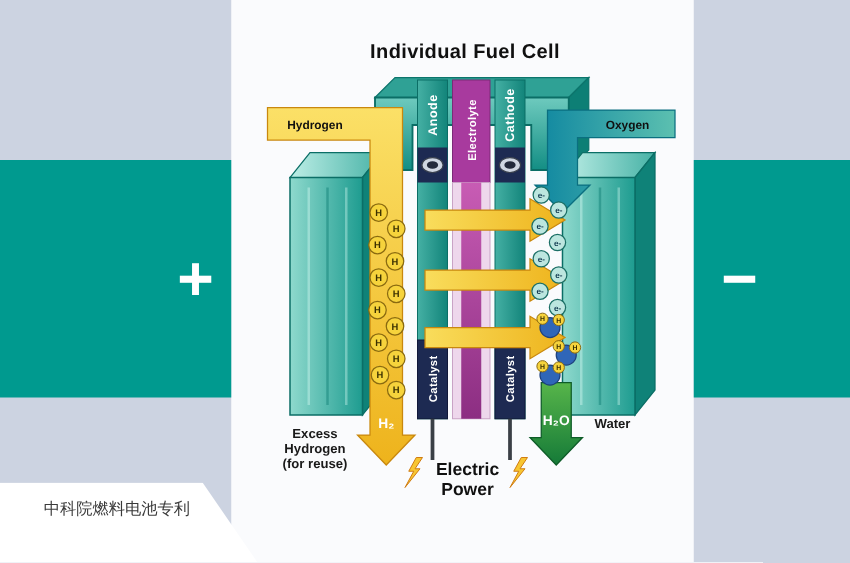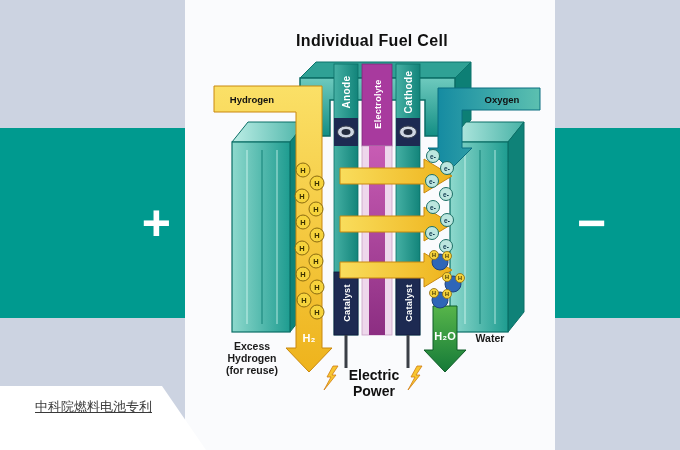--- a/index.html
+++ b/index.html
@@ -5,21 +5,21 @@
   html,body{margin:0;padding:0;}
   body{width:680px;height:450px;font-family:"Liberation Sans","DejaVu Sans",sans-serif;}
   .stage{position:relative;width:680px;height:450px;background:#ccd3e1;overflow:hidden;}
   .panel{position:absolute;left:185px;top:0;width:370px;height:450px;background:#fafbfd;}
   .terminal{position:absolute;top:128px;height:190px;background:#009a8f;display:flex;align-items:center;color:#ffffff;}
   .terminal-left{left:0;width:185px;justify-content:flex-end;padding-right:14px;box-sizing:border-box;}
   .terminal-right{left:555px;width:125px;justify-content:flex-start;padding-left:22px;box-sizing:border-box;}
   .terminal span{font-size:50px;font-weight:bold;line-height:1;}
   .caption-wedge{position:absolute;left:0;top:386px;width:206px;height:64px;background:#ffffff;
     clip-path:polygon(0 0,162px 0,206px 100%,0 100%);}
-  .caption-wedge span{position:absolute;left:35px;top:12px;font-size:13px;color:#3a3a3a;text-decoration:underline;}
+  .caption-wedge span{position:absolute;left:35px;top:12px;font-size:13px;color:#3a3a3a;}
   svg{position:absolute;left:0;top:0;}
   .t{font-family:"Liberation Sans","DejaVu Sans",sans-serif;}
   .title{font-size:16px;font-weight:bold;fill:#101010;letter-spacing:.3px;}
   .lblDark{font-size:9.5px;font-weight:bold;fill:#101010;}
   .lblVert{font-size:10px;font-weight:bold;fill:#ffffff;letter-spacing:.4px;}
   .lblVertSm{font-size:9px;font-weight:bold;fill:#ffffff;letter-spacing:.3px;}
   .lblWhite{font-size:11px;font-weight:bold;fill:#ffffff;}
   .lblOut{font-size:10.5px;font-weight:bold;fill:#1a1a1a;}
   .lblPower{font-size:14px;font-weight:bold;fill:#101010;}
   .atomH{font-size:7.5px;font-weight:bold;fill:#3a3000;}

